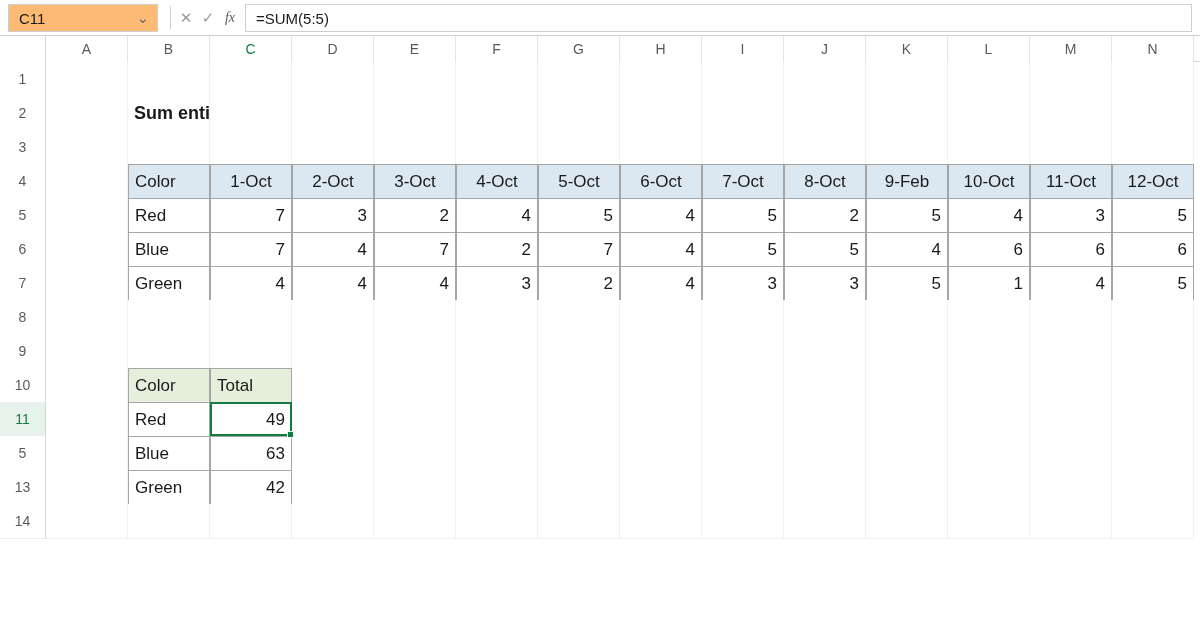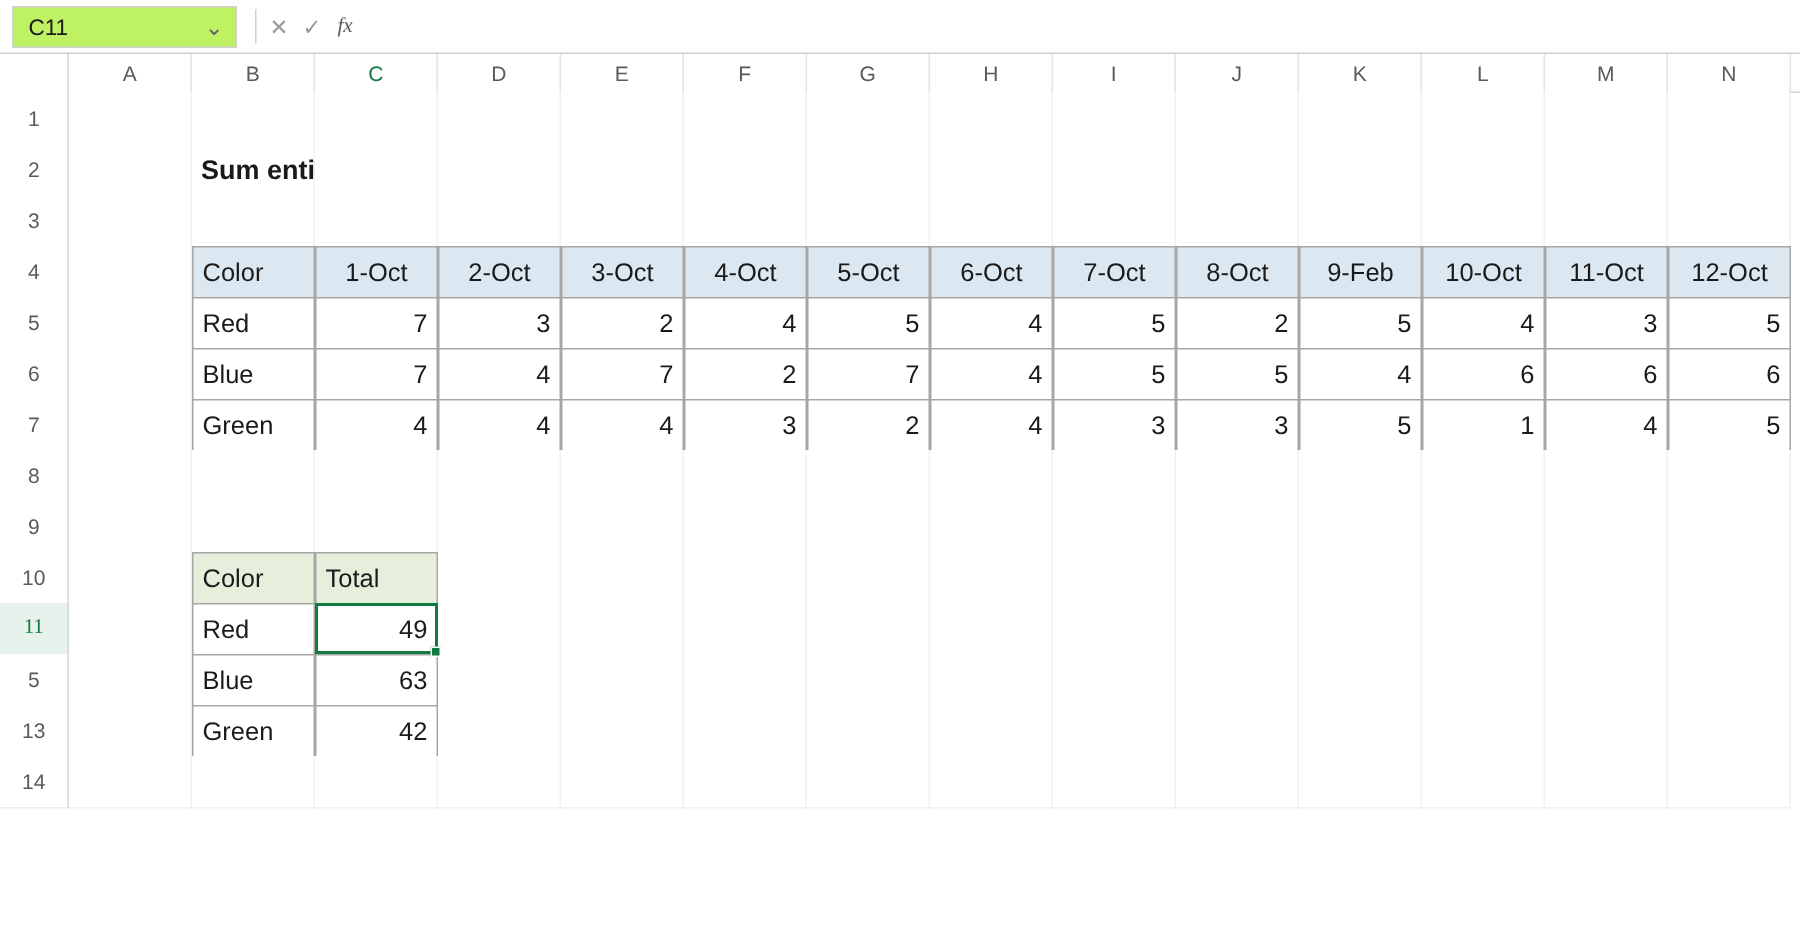--- a/index.html
+++ b/index.html
@@ -23,21 +23,21 @@
   }
   .name-box {
     display: flex;
     align-items: center;
     border: 1px solid #cfcfcf;
     margin: 4px 8px;
     height: 28px;
     width: 150px;
     padding: 0 8px 0 10px;
     justify-content: space-between;
-    background: #bef264;
+    background: #fdba74;
   }
   .name-box span { font-size: 15px; }
   .chev {
     font-size: 12px;
     color: #666;
   }
   .fb-sep {
     width: 1px;
     background: #d0d0d0;
     margin: 6px 4px;
@@ -109,21 +109,20 @@
     color: #5a5a5a;
     border-right: 1px solid #d6d6d6;
     border-bottom: 1px solid #ececec;
     line-height: 34px;
     background: #fff;
   }
   .rh.active {
     background: #e8f2ec;
     color: #107c41;
     border-bottom: 1px solid #d6d6d6;
-    font-family: Liberation Serif, serif;
   }
   .cell {
     border-right: 1px solid #f1f1f1;
     border-bottom: 1px solid #f1f1f1;
     line-height: 34px;
     padding: 0 6px;
     font-size: 17px;
     position: relative;
     background: #fff;
   }
@@ -175,20 +174,23 @@
 
 <div class="formula-bar">
   <div class="name-box">
     <span>C11</span>
     <span class="chev">⌄</span>
   </div>
   <div class="fb-sep"></div>
   <div class="fb-btn">✕</div>
   <div class="fb-btn">✓</div>
   <div class="fb-btn fx">fx</div>
+  <div class="fb-input">
+    <span>=SUM(5:5)</span>
+  </div>
 </div>
 
 <div class="grid">
   <div class="col-headers" id="col-headers">
     <div class="corner"></div>
   <div class="ch">A</div>
       <div class="ch">B</div>
       <div class="ch active">C</div>
       <div class="ch">D</div>
       <div class="ch">E</div>

